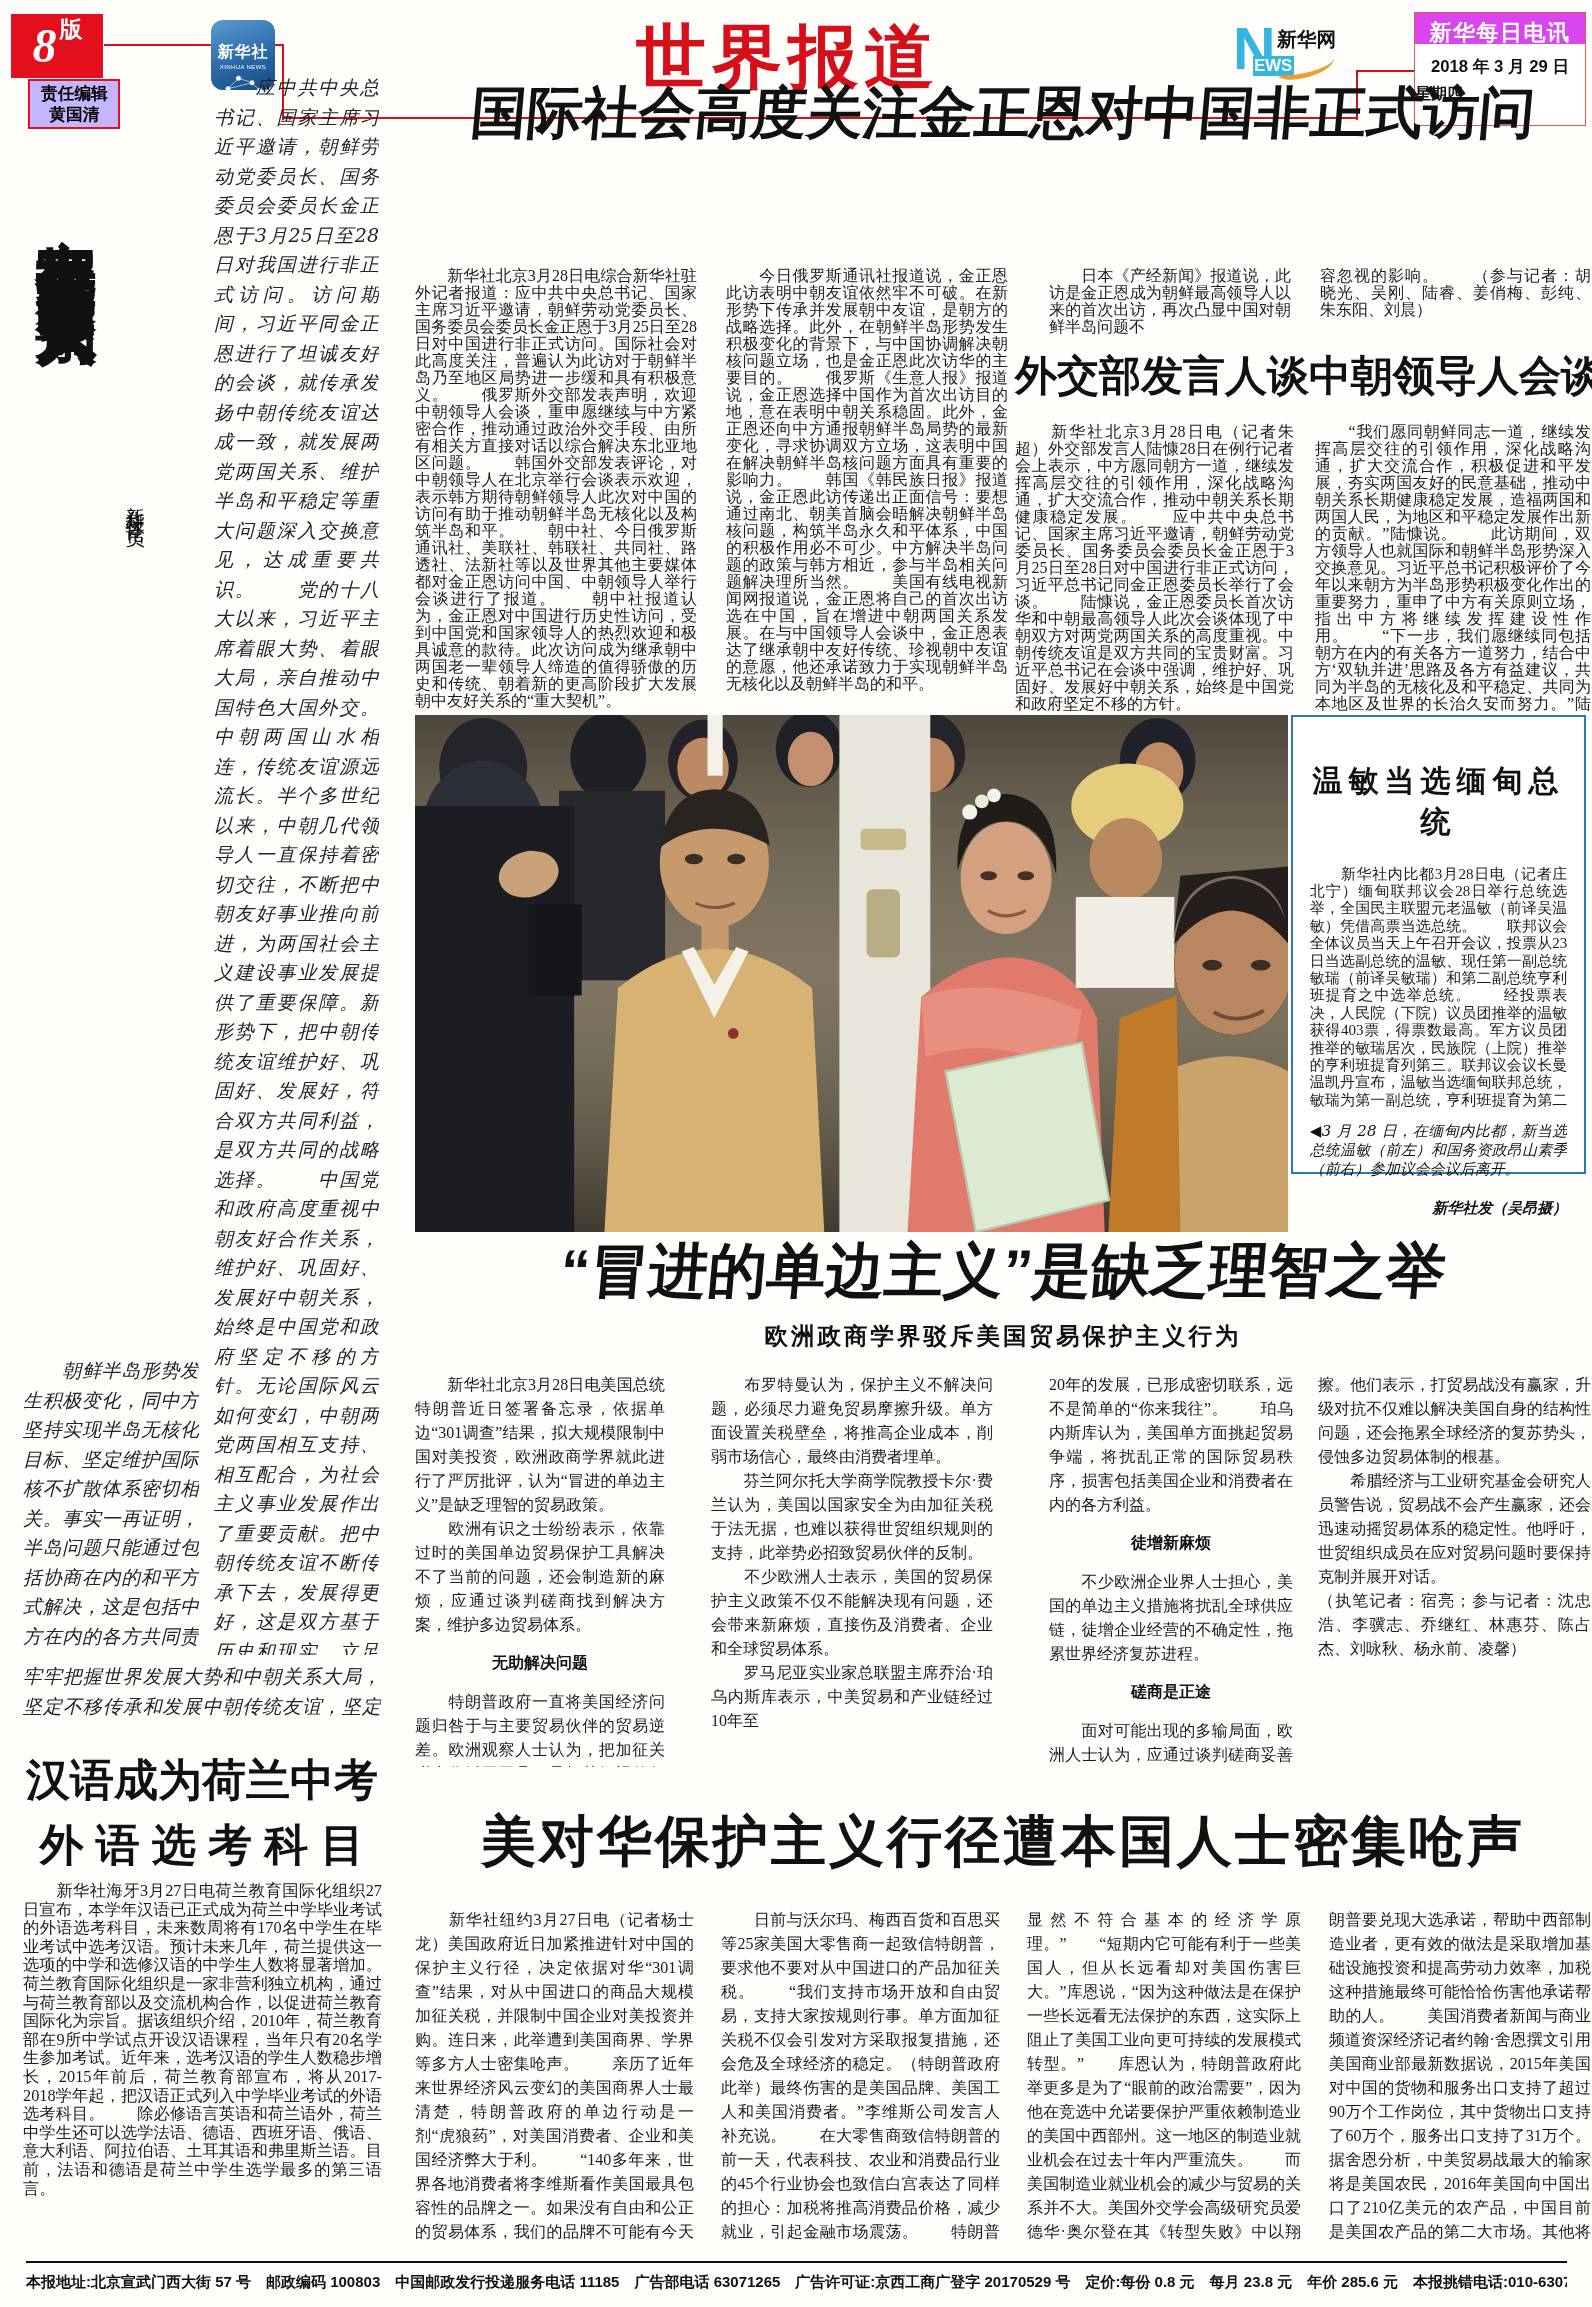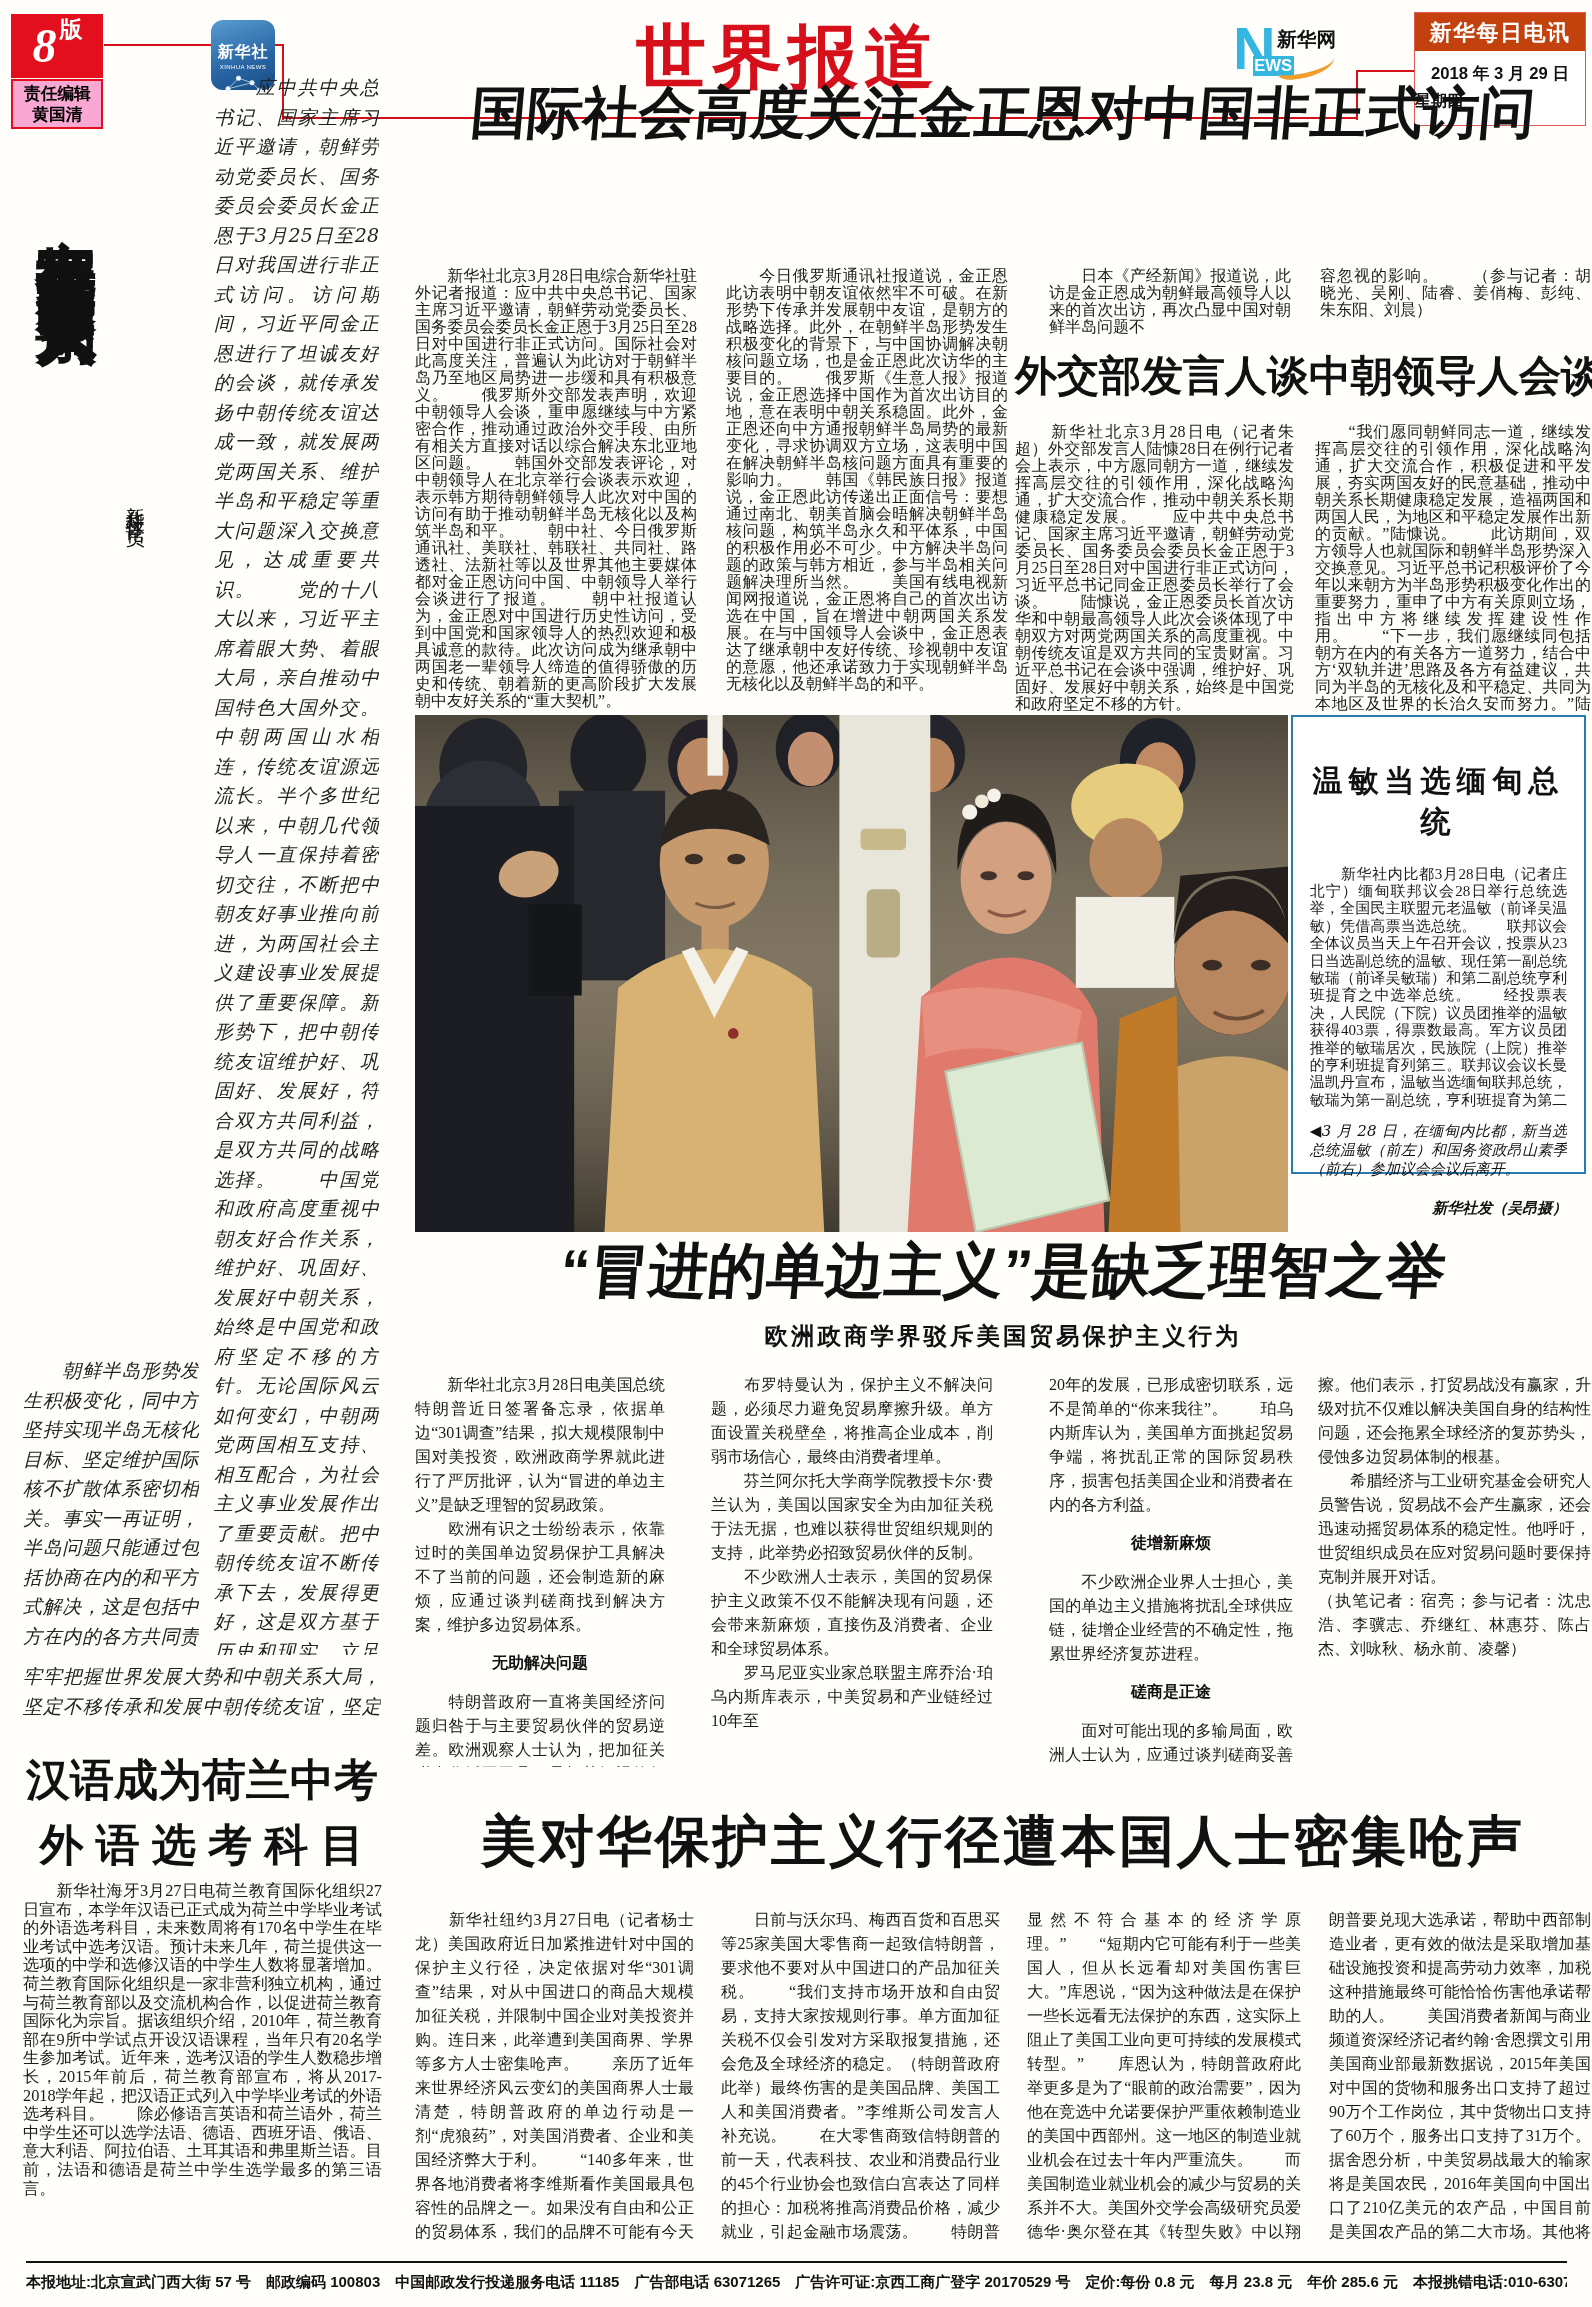--- a/index.html
+++ b/index.html
@@ -9,22 +9,22 @@
   .serif{font-family:"Liberation Serif","DejaVu Serif",serif;}
   .sans{font-family:"Liberation Sans","DejaVu Sans",sans-serif;}
   .kai{font-family:"DejaVu Serif",serif;font-style:italic;}
   .body-col{font-size:16px;line-height:24px;text-align:justify;overflow:hidden;color:#1a1a1a;}
   .body-col2{font-size:16px;line-height:17px;text-align:justify;overflow:hidden;color:#1a1a1a;}
   .kai-col{font-size:19px;line-height:29.5px;text-align:justify;overflow:hidden;color:#222;}
   .headline{font-weight:900;text-align:center;white-space:nowrap;}
   .subhead{font-weight:700;text-align:center;font-size:16px;margin:16px 0;font-family:"Liberation Sans","DejaVu Sans",sans-serif;}
   .redrule{background:#d6101a;}
   .red8{background:#e30f1d;color:#fff;}
-  .editorbox{border:2.3px solid #e30f1d;background:#f9a8d4;color:#000;text-align:center;
-             font-family:"Liberation Sans","DejaVu Sans",sans-serif;font-weight:700;}
+  .editorbox{border:2.3px solid #e30f1d;background:#c4b5fd;color:#000;text-align:center;
+             font-family:"Liberation Sans","DejaVu Sans",sans-serif;font-weight:700;margin-left:17px;}
   .vtext{writing-mode:vertical-rl;text-orientation:upright;}
   .boxblue{border:2.3px solid #2a7cb0;background:#fff;}
   .crop{overflow:hidden;}
 </style>
 </head>
 <body>
 
 <div id="paper">
 
   <div class="abs red8" style="left:11.4px;top:13.6px;width:92px;height:64px;text-align:center;">
@@ -62,21 +62,21 @@
   <div class="abs serif" style="left:636px;top:10.6px;width:326px;height:79px;font-size:70px;font-weight:900;color:#d6101a;letter-spacing:6px;white-space:nowrap;">世界报道</div>
 
   <div class="abs" style="left:1233px;top:21px;width:129px;height:65px;">
     <span class="sans" style="position:absolute;left:0;top:-6px;font-size:59px;font-weight:900;color:#35b6e0;">N</span>
     <span class="sans" style="position:absolute;left:44px;top:4.5px;font-size:19.7px;font-weight:900;color:#111;">新华网</span>
     <span class="sans" style="position:absolute;left:19.7px;top:35px;font-size:16.7px;font-weight:900;color:#fff;background:#35b6e0;padding:0 1.5px;">EWS</span>
     <div style="position:absolute;left:44px;top:32px;width:58px;height:19.7px;border-bottom:5.3px solid #f09f2e;border-radius:0 0 90% 40%;transform:rotate(-8deg);"></div>
   </div>
 
   <div class="abs" style="left:1414px;top:12px;width:170px;height:112px;border:1.5px solid #e05a52;background:#fff;">
-    <div class="serif" style="background:#c2410c;color:#fff;font-size:22px;font-weight:900;text-align:center;height:38px;line-height:39px;letter-spacing:1.5px;">新华每日电讯</div>
+    <div class="serif" style="background:#d946ef;color:#fff;font-size:22px;font-weight:900;text-align:center;height:31px;line-height:39px;letter-spacing:1.5px;">新华每日电讯</div>
     <div class="sans" style="text-align:center;font-size:16.7px;font-weight:700;margin-top:10.6px;">2018 年 3 月 29 日</div>
     <div class="sans" style="text-align:left;font-size:16px;font-weight:700;margin-top:6px;">星期四</div>
   </div>
 
   <div class="abs vtext sans" style="left:19.7px;top:189px;width:94px;height:1152px;font-size:61px;font-weight:900;letter-spacing:4.5px;line-height:94px;">牢牢把握世界发展大势和中朝关系大局</div>
   <div class="abs vtext sans" style="left:121px;top:491px;width:27px;height:182px;font-size:19px;letter-spacing:4.5px;">新华社评论员</div>
   <div class="abs kai kai-col crop" style="left:214px;top:73px;width:165px;height:1582px;">　　应中共中央总书记、国家主席习近平邀请，朝鲜劳动党委员长、国务委员会委员长金正恩于3月25日至28日对我国进行非正式访问。访问期间，习近平同金正恩进行了坦诚友好的会谈，就传承发扬中朝传统友谊达成一致，就发展两党两国关系、维护半岛和平稳定等重大问题深入交换意见，达成重要共识。　　党的十八大以来，习近平主席着眼大势、着眼大局，亲自推动中国特色大国外交。中朝两国山水相连，传统友谊源远流长。半个多世纪以来，中朝几代领导人一直保持着密切交往，不断把中朝友好事业推向前进，为两国社会主义建设事业发展提供了重要保障。新形势下，把中朝传统友谊维护好、巩固好、发展好，符合双方共同利益，是双方共同的战略选择。　　中国党和政府高度重视中朝友好合作关系，维护好、巩固好、发展好中朝关系，始终是中国党和政府坚定不移的方针。无论国际风云如何变幻，中朝两党两国相互支持、相互配合，为社会主义事业发展作出了重要贡献。把中朝传统友谊不断传承下去，发展得更好，这是双方基于历史和现实，立足于国际地区格局和中朝关系大局，作出的战略选择，也是双方唯一正确的战略抉择。</div>
   <div class="abs kai kai-col crop" style="left:23px;top:1356px;width:176px;height:299px;">　　朝鲜半岛形势发生积极变化，同中方坚持实现半岛无核化目标、坚定维护国际核不扩散体系密切相关。事实一再证明，半岛问题只能通过包括协商在内的和平方式解决，这是包括中方在内的各方共同责任。把半岛无核化进程重新纳入对话轨道，半岛正面临重要的缓和对话机遇。共同为劝和促谈作出努力，把对话势头保持下去，妥善应对和排除干扰，聚焦半岛无核化及和平进程，谈出好成果，符合半岛人民的利益，也符合国际社会的共同期待。</div>
   <div class="abs kai kai-col crop" style="left:23px;top:1661px;width:358px;height:61px;line-height:30px;">牢牢把握世界发展大势和中朝关系大局，坚定不移传承和发展中朝传统友谊，坚定不移维护半岛和平稳定，就一定能更好造福两国人民和各国人民，为地区和世界和平、稳定、发展作出新贡献。　　　　　　新华社北京3月28日电</div>
 

